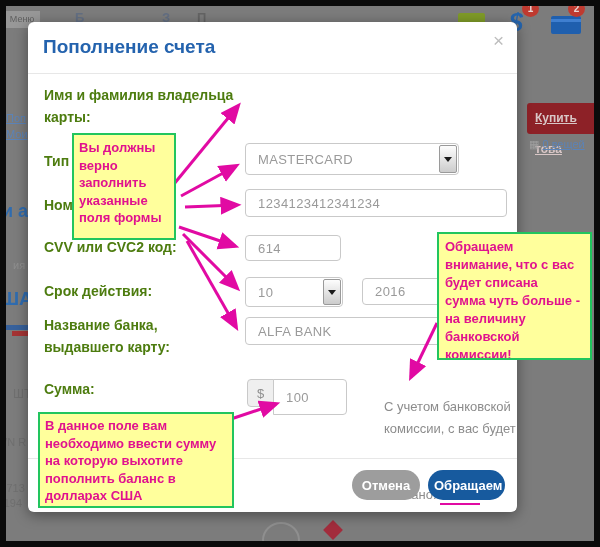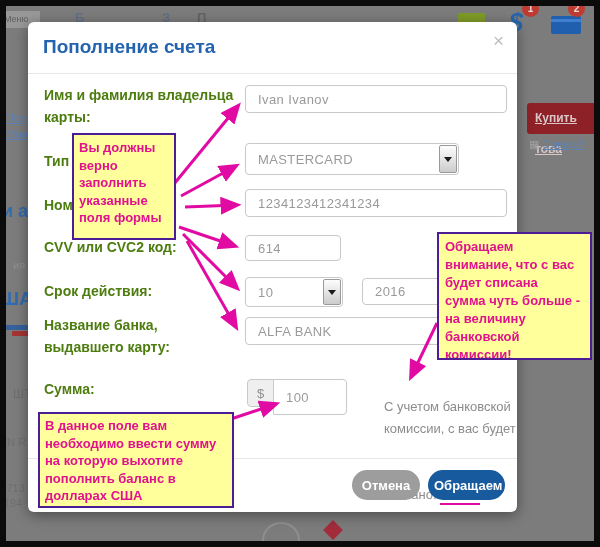--- a/index.html
+++ b/index.html
@@ -3,21 +3,21 @@
 <meta charset="utf-8">
 <style>
   html,body{margin:0;padding:0;background:#3a3a3a;}
   .screen{position:relative;width:600px;height:547px;background:#7c7c7c;overflow:hidden;
           font-family:"Liberation Sans",sans-serif;}
   .frame{position:absolute;inset:0;border:6px solid #0b0b0b;pointer-events:none;z-index:90;}
 
   
   .bg-frag{position:absolute;z-index:1;}
   .menu-box{left:4px;top:11px;width:36px;height:17px;background:#989898;color:#5f5f5f;
-            font-size:9px;line-height:17px;}
+            font-size:9px;line-height:17px;text-align:center;}
   .tb-frag{top:10px;font-size:13px;font-weight:bold;color:#5d6c85;opacity:.8;}
   .green-badge{left:458px;top:13px;width:27px;height:11px;background:#7f9b28;border-radius:2px;}
   .dollar{left:509px;top:8px;font-size:25px;font-weight:bold;color:#2565ae;font-style:italic;}
   .alert-badge{width:17px;height:17px;background:#bf3a30;border-radius:50%;color:#e8d7d5;
                font-size:10px;font-weight:bold;text-align:center;line-height:17px;z-index:3;}
   .card-icon{left:551px;top:16px;width:30px;height:18px;background:#1f5fae;border-radius:2px;}
   .card-icon .stripe{position:absolute;left:0;right:0;top:3px;height:3px;background:#3f7fd0;}
   .buy-btn{left:527px;top:103px;width:70px;height:31px;background:#8d2127;border-radius:3px;
            color:#d9c7c7;font-size:12px;font-weight:bold;line-height:31px;padding-left:8px;
            text-decoration:underline;box-sizing:border-box;}
@@ -55,21 +55,21 @@
   .fee{position:absolute;left:356px;top:352px;width:134px;font-size:13px;line-height:22px;
        color:#8c8c8c;white-space:pre-line;}
   .fee-amt{border-bottom:2px solid #e10aa3;padding-bottom:1px;}
 
   .btn{position:absolute;top:448px;height:30px;border:none;border-radius:15px;color:#fff;
        font-size:13px;font-weight:bold;font-family:"Liberation Sans",sans-serif;cursor:pointer;}
   .btn-cancel{left:324px;width:68px;background:#9d9d9d;}
   .btn-pay{left:400px;width:77px;background:#175a9e;}
 
   
-  .note{position:absolute;background:#ffff9c;border:2px solid #4c1d95;color:#e0128e;font-weight:bold;
+  .note{position:absolute;background:#ffff9c;border:2px solid #22c55e;color:#e0128e;font-weight:bold;
         font-size:13px;line-height:17.5px;box-sizing:border-box;white-space:pre-line;
         overflow:hidden;z-index:50;}
   .note1{left:72px;top:133px;width:104px;height:107px;padding:4px 5px;}
   .note2{left:437px;top:232px;width:155px;height:128px;padding:4px 6px;line-height:18px;}
   .note3{left:38px;top:412px;width:196px;height:96px;padding:3px 5px;}
 
   .arrows{position:absolute;left:0;top:0;z-index:40;pointer-events:none;}
 </style>
 </head>
 <body>
@@ -106,21 +106,20 @@
   <div class="bg-frag stamp-circle"></div>
   <div class="bg-frag diamond"></div>
 
   <div class="modal">
     <div class="m-title">Пополнение счета</div>
     <div class="m-close">×</div>
     <div class="m-hline"></div>
 
     <div class="lbl" style="top:62px;width:200px;">Имя и фамилия владельца
 карты:</div>
-    <div class="inp" style="left:217px;top:63px;width:262px;height:28px;">Ivan Ivanov</div>
 
     <div class="lbl" style="top:128px;">Тип карты:</div>
     <div class="inp" style="left:217px;top:121px;width:214px;height:32px;">
       <span>MASTERCARD</span>
       <span class="selbtn">
           <span class="tri"></span>
         </span>
     </div>
 
     <div class="lbl" style="top:172px;">Номер карты:</div>

